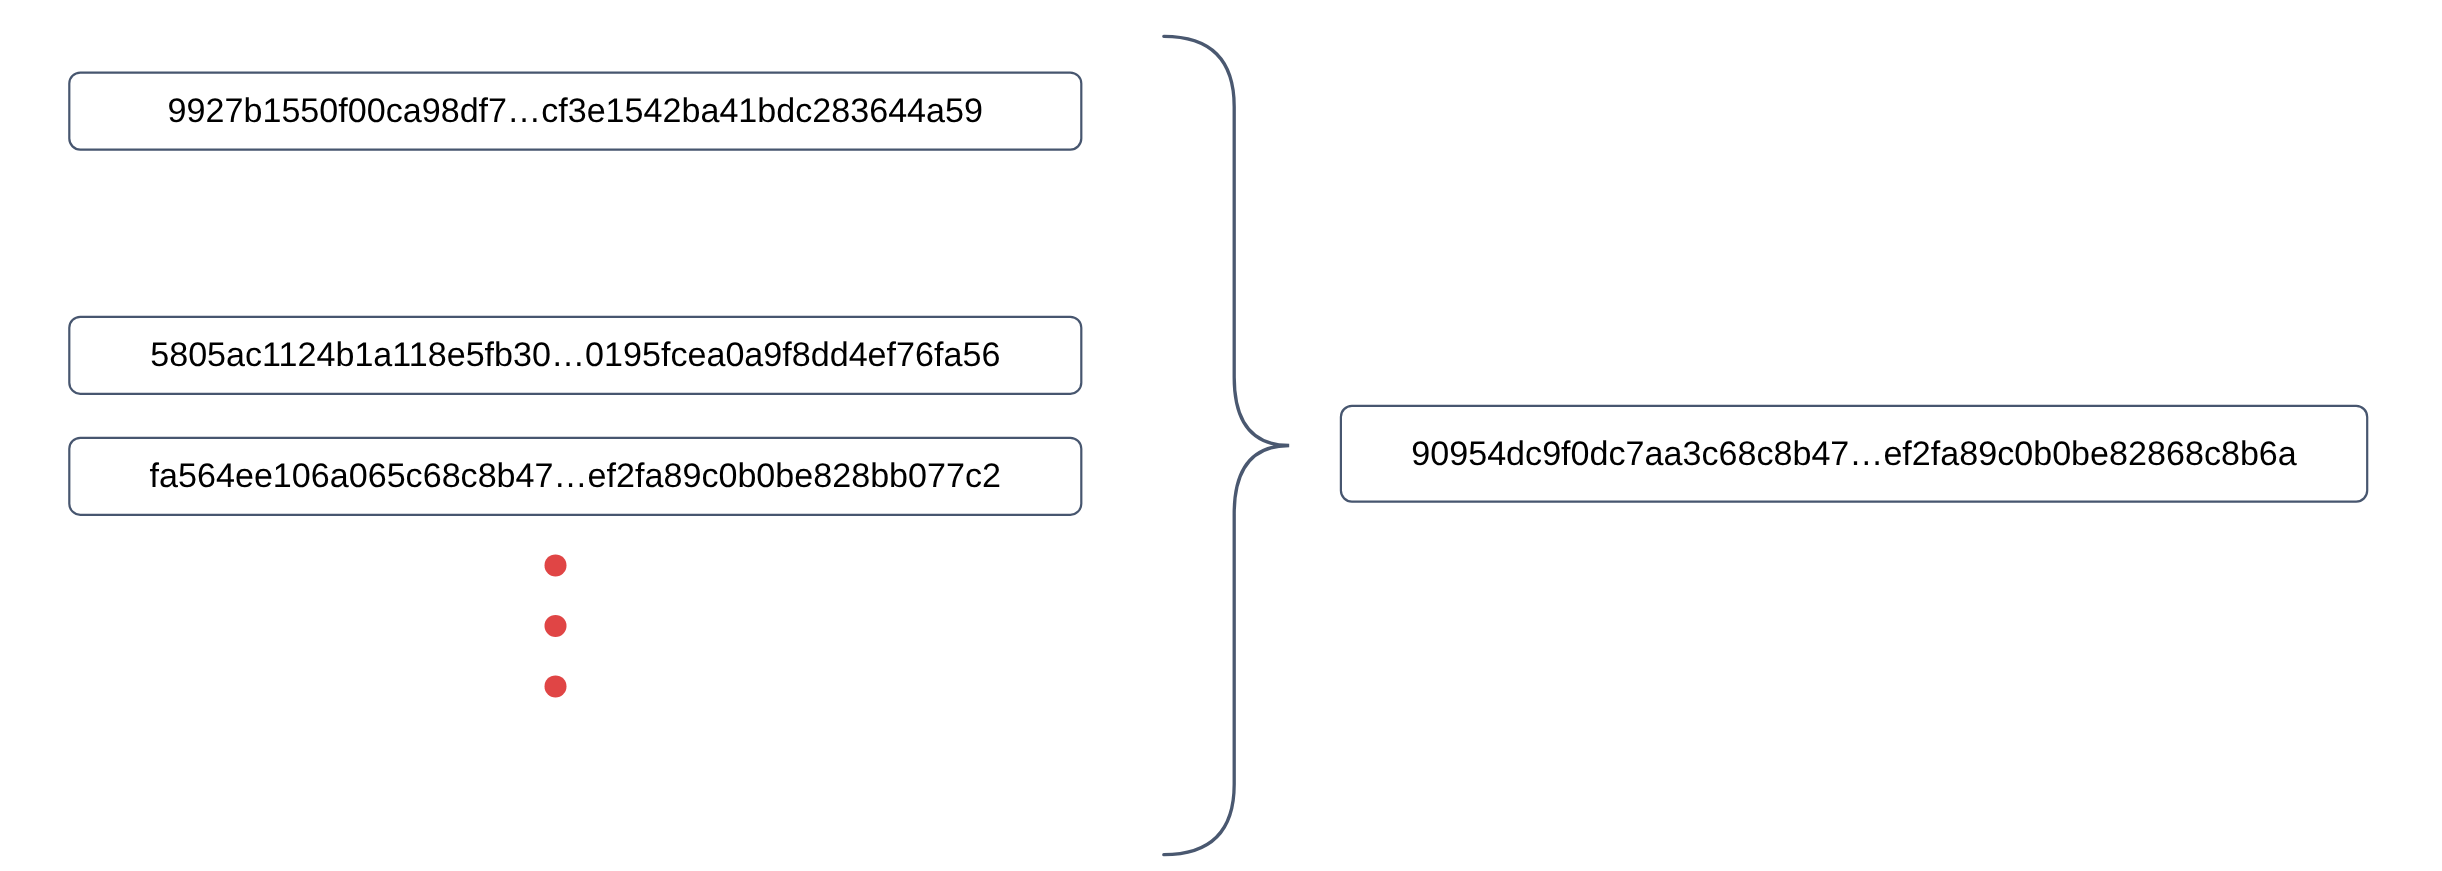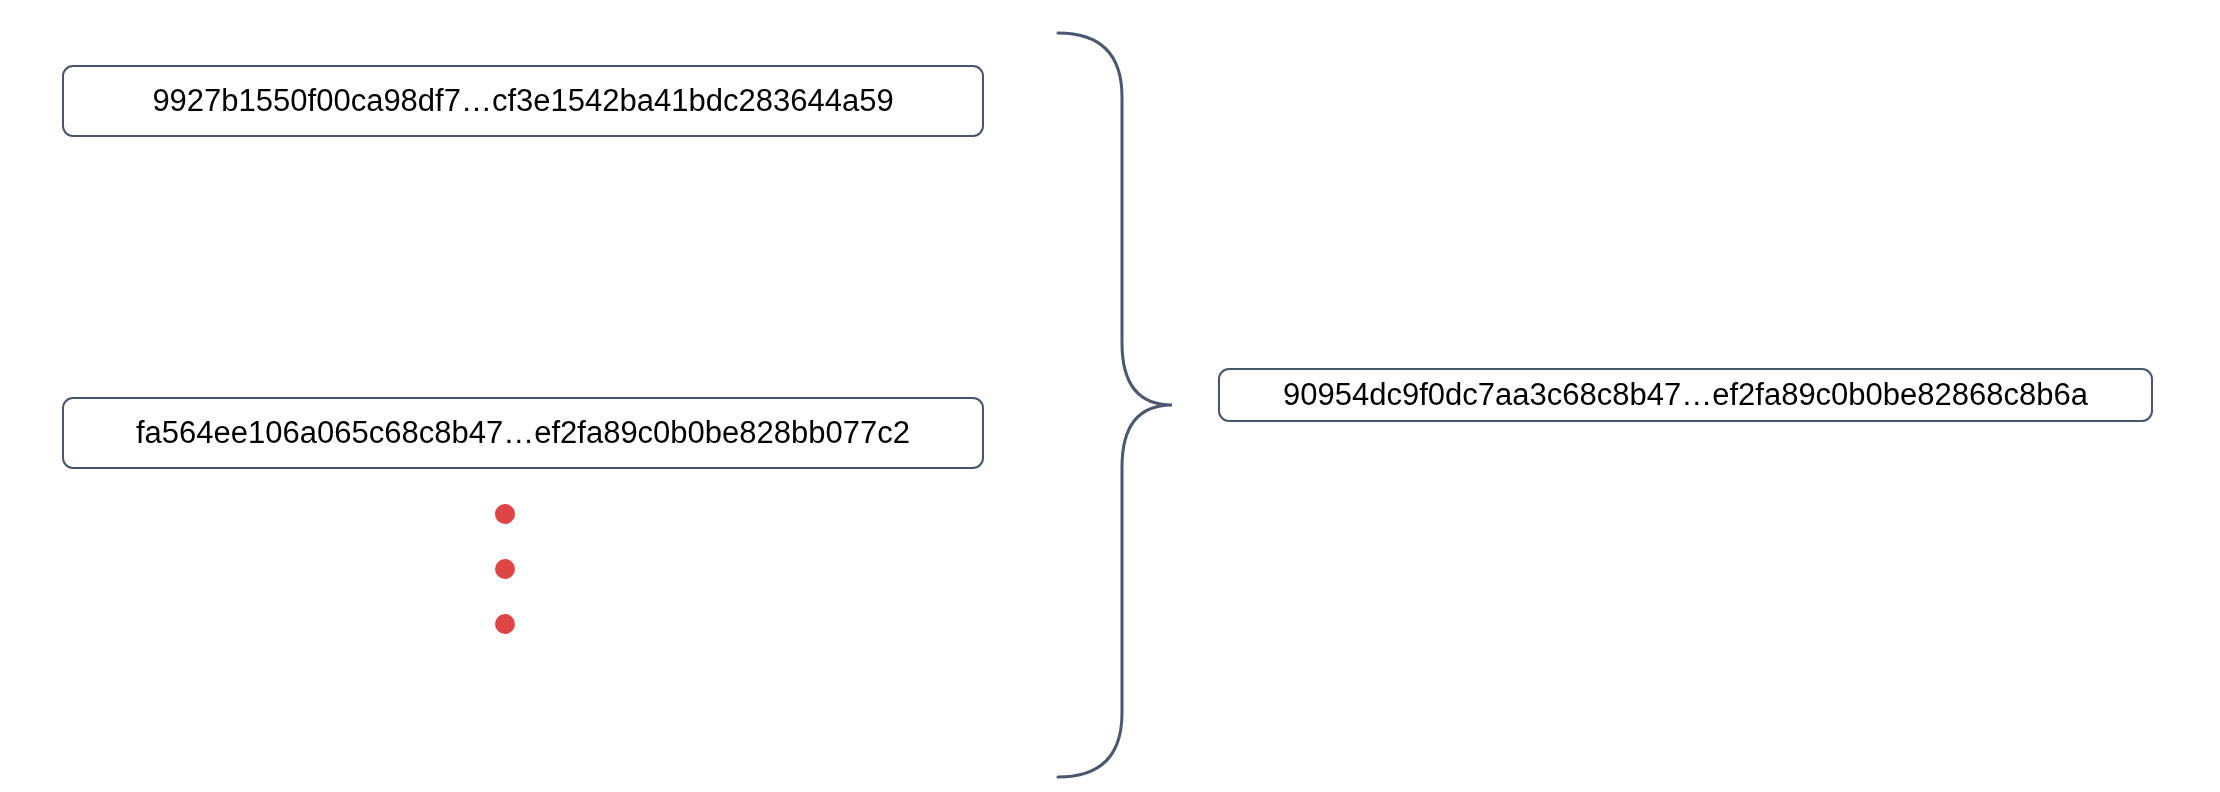--- a/index.html
+++ b/index.html
@@ -30,21 +30,21 @@
     background: var(--color-background);
     display: flex;
     align-items: center;
     justify-content: center;
     font-size: 31px;
     color: var(--color-text);
     letter-spacing: 0;
     white-space: nowrap;
   }
   .hash-box.input { left: 62px; width: 922px; height: 72px; text-align: center; }
-  .hash-box.output { left: 1218px; top: 368px; width: 935px; height: 54px; }
+  .hash-box.output { left: 1218px; top: 368px; width: 935px; height: 89px; }
   .pos-0 { top: 65px; }
   .pos-1 { top: 175px; }
   .pos-2 { top: 287px; }
   .pos-3 { top: 397px; }
   .pos-4 { top: 645px; }
   .dots {
     position: absolute;
     left: 495px;
     top: 504px;
     width: 20px;
@@ -76,20 +76,21 @@
   }
 </style>
 </head>
 <body>
 
 <div class="canvas">
 
   <div class="hash-box input pos-0">9927b1550f00ca98df7…cf3e1542ba41bdc283644a59</div>
 
 
+  <div class="hash-box input pos-2">5805ac1124b1a118e5fb30…0195fcea0a9f8dd4ef76fa56</div>
 
   <div class="hash-box input pos-3">fa564ee106a065c68c8b47…ef2fa89c0b0be828bb077c2</div>
 
   <div class="dots">
     <span class="dot"></span>
     <span class="dot"></span>
     <span class="dot"></span>
   </div>
 
 

